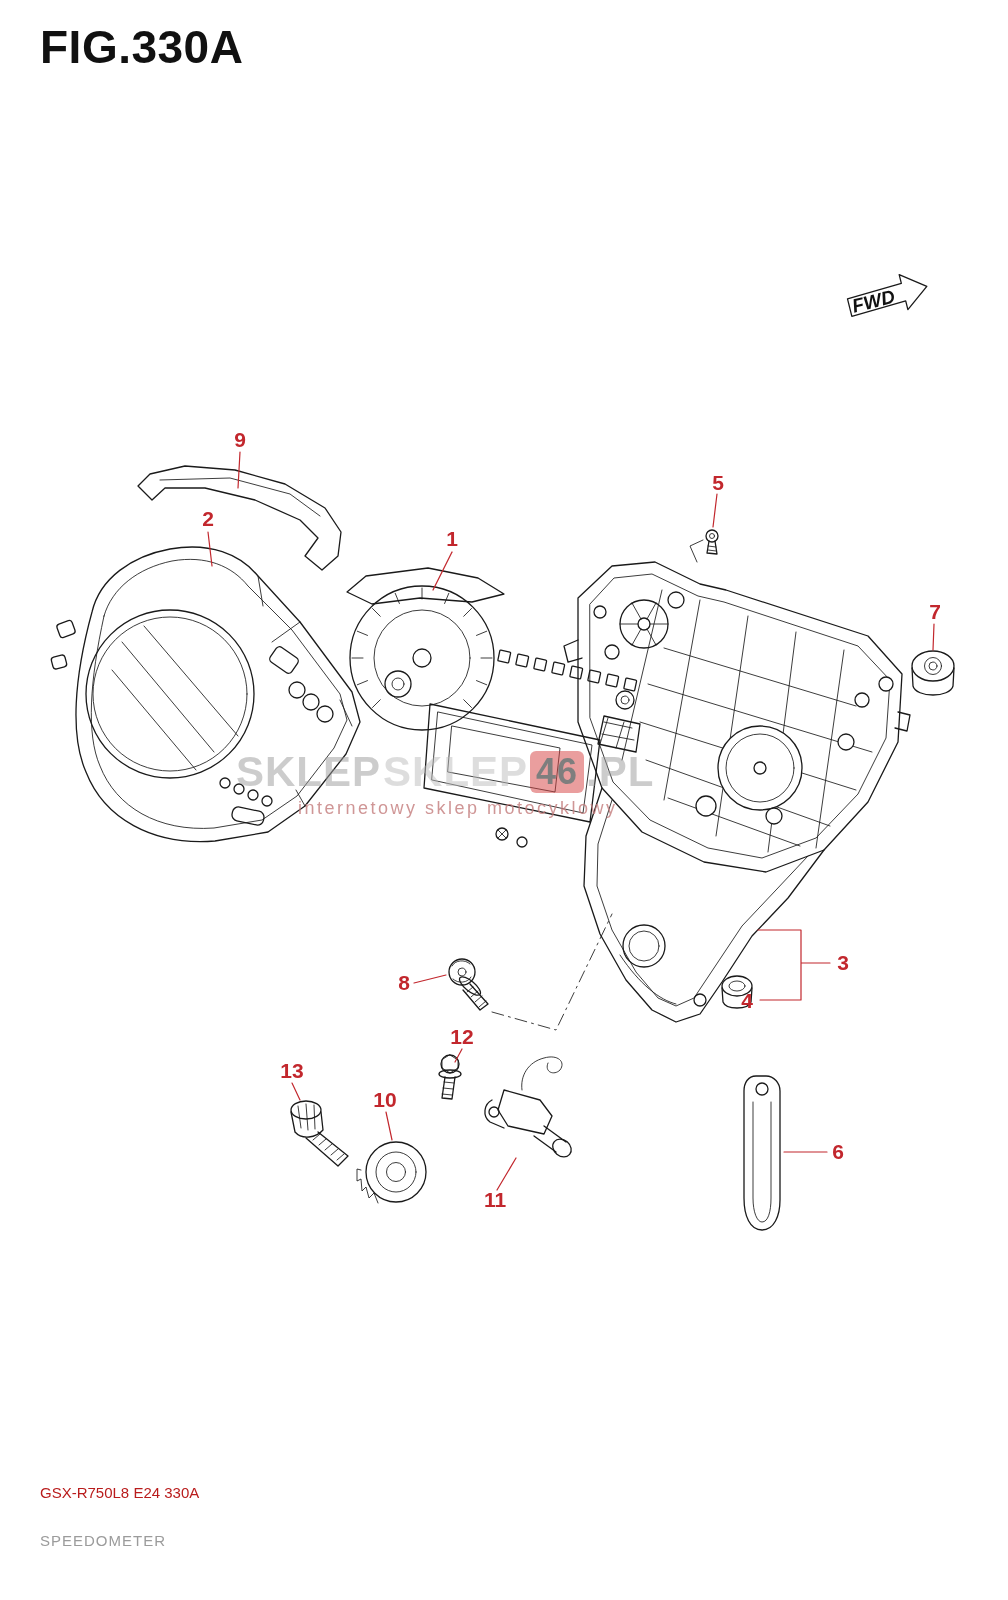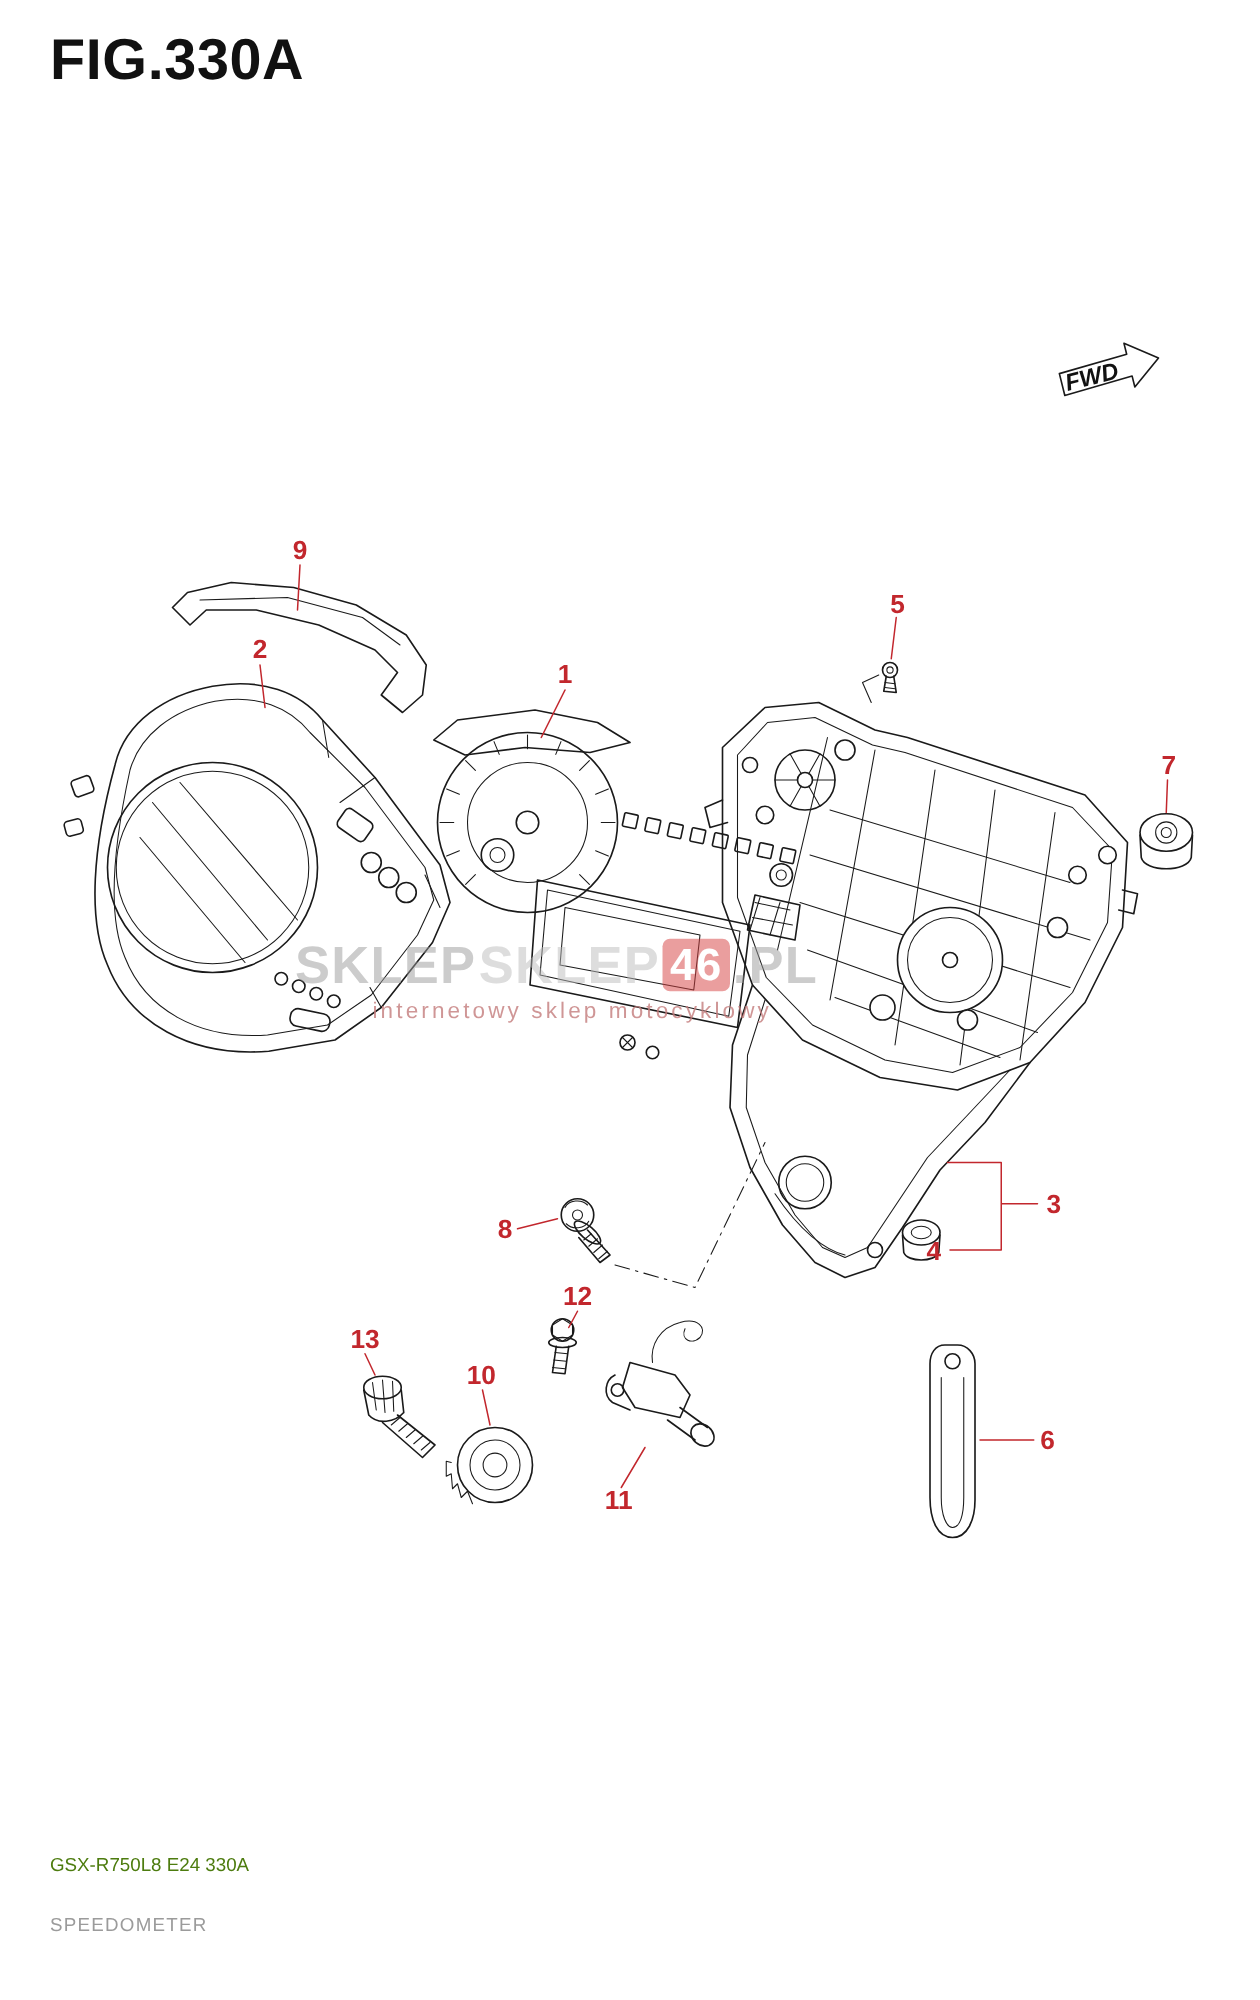--- a/index.html
+++ b/index.html
@@ -15,24 +15,24 @@
   svg.diagram .white{fill:#fff;}
   svg.diagram .red{stroke:#c2272d;stroke-width:1.2;}
   svg.diagram text{stroke:none;}
   svg.diagram text.callout{fill:#c2272d;font-size:21px;font-weight:bold;
          font-family:"Liberation Sans",sans-serif;text-anchor:middle;}
   svg.diagram text.fwd{fill:#111;font-size:19px;font-weight:bold;font-style:italic;
          font-family:"Liberation Sans",sans-serif;}
   .watermark{position:absolute;left:236px;top:748px;opacity:.5;display:flex;align-items:center;
          gap:2px;font-weight:bold;font-size:42px;color:#9a9a9a;letter-spacing:1px;}
   .watermark .moto{color:#bcbcbc;}
-  .watermark .badge{background:#d64040;color:#ffffff;border-radius:6px;padding:0 6px;font-size:36px;}
+  .watermark .badge{background:#d64040;color:#000000;border-radius:6px;padding:0 6px;font-size:36px;}
   .watermark-sub{position:absolute;left:298px;top:798px;font-size:18px;color:#c47c7c;
          letter-spacing:2.5px;opacity:.8;}
-  .footer-code{position:absolute;left:40px;top:1484px;font-size:15px;color:#4d7c0f;}
+  .footer-code{position:absolute;left:40px;top:1484px;font-size:15px;color:#b91c1c;}
   .footer-name{position:absolute;left:40px;top:1532px;font-size:15px;color:#9b9b9b;letter-spacing:1px;}
 </style>
 </head>
 <body>
 
 <div class="page">
 
   <div class="title">FIG.330A</div>
 
   <svg class="diagram" width="1008" height="1600" viewBox="0 0 1008 1600" xmlns="http://www.w3.org/2000/svg">

